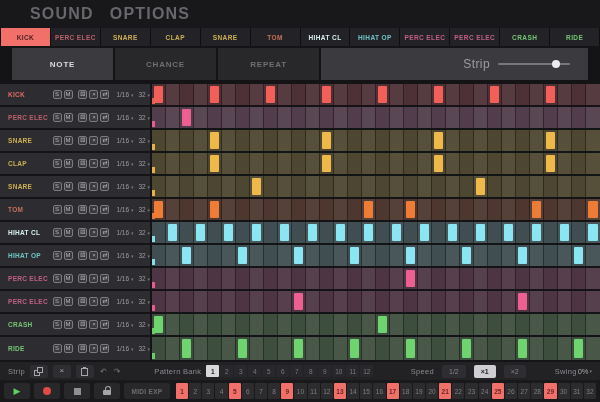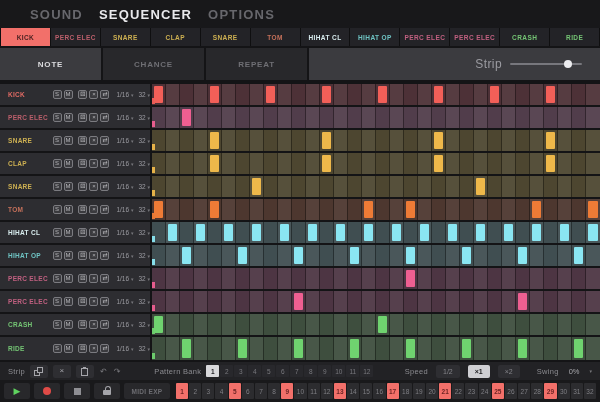--- a/index.html
+++ b/index.html
@@ -1,40 +1,40 @@
 <!DOCTYPE html>
 <html><head>
 <meta charset="utf-8">
 <style>
   *{margin:0;padding:0;box-sizing:border-box;font-family:"Liberation Sans",sans-serif;-webkit-font-smoothing:antialiased}
   html,body{background:#0e0e10}
   .window{position:relative;width:600px;height:402px;background:#141416;overflow:hidden}
 
   
   .menubar{height:28px;background:#18181a;display:flex;align-items:center;padding:0 14px 0 30px}
-  .menu-item{font-size:13px;font-weight:bold;letter-spacing:1.2px;color:#67676c;margin-right:16px;cursor:default}
+  .menu-item{font-size:16px;font-weight:bold;letter-spacing:1.2px;color:#67676c;margin-right:16px;cursor:default}
   .menu-item.active{color:#e9e9ec}
   .menubar-right{margin-left:auto;display:flex;align-items:center;gap:14px}
   .fader-icon{position:relative;width:34px;height:12px}
   .fader-icon i{position:absolute;display:block;background:#d3d3d6;height:2px;border-radius:1px}
   .fader-icon .l1{left:0;top:2px;width:30px}
   .fader-icon .l2{left:0;top:7px;width:13px}
   .fader-icon .dot{position:absolute;left:19px;top:6px;width:4px;height:4px;border-radius:50%;background:#e9e9ec}
   .logo{display:flex;align-items:center;font-size:13px;font-weight:bold;letter-spacing:3px;color:#e9e9ec}
   .tri-dots{position:relative;width:11px;height:10px;margin:0 1px}
   .tri-dots::before{content:"";position:absolute;left:4px;top:0;width:3px;height:3px;border-radius:50%;background:#6f7df0;
     box-shadow:-4px 6px 0 #e9e9ec,4px 6px 0 #8a6ae0}
 
   
   .track-tabs{height:18px;display:flex;gap:1px;background:#0f0f10;padding:0 1px}
   .ttab{flex:1;background:#232327;display:flex;align-items:center;justify-content:center;
     font-size:6.5px;font-weight:bold;letter-spacing:.4px;cursor:pointer;white-space:nowrap}
 
   
-  .mode-row{height:36px;display:flex;gap:2px;background:#141416;padding:2px 0;margin-bottom:2px}
+  .mode-row{height:36px;display:flex;gap:2px;background:#141416;padding:2px 12px;margin-bottom:2px}
   .mtab{width:101px;background:#28282b;color:#6f6f74;display:flex;align-items:center;justify-content:center;
     font-size:8px;font-weight:bold;letter-spacing:.8px;cursor:pointer}
   .mtab.active{background:#3b3b3f;color:#dcdcdf}
   .mode-right{flex:1;background:#3b3b3f;display:flex;align-items:center;justify-content:flex-end;padding-right:18px;gap:8px}
   .strip-label{font-size:12px;color:#9b9ba1;letter-spacing:.4px}
   .strip-slider{position:relative;width:72px;height:10px;cursor:pointer}
   .strip-slider .track{position:absolute;left:0;right:0;top:4px;height:2px;background:#77777d;border-radius:1px}
   .strip-slider .knob{position:absolute;top:1px;width:8px;height:8px;border-radius:50%;background:#ececef}
 
   
@@ -70,21 +70,21 @@
   .hist{font-size:8px;color:#77777c;cursor:pointer;margin:0 1px}
   .pb-label{margin-left:28px}
   .banks{display:flex;gap:1px}
   .bank{width:13px;height:12px;background:#28282c;color:#78787d;font-size:6.5px;display:flex;align-items:center;justify-content:center;
     border-radius:1px;cursor:pointer}
   .bank.active{background:#d8d8db;color:#222225;font-weight:bold}
   .speed-group{margin-left:auto;display:flex;align-items:center;gap:8px}
   .speed-btn{height:13px;padding:0 7px;background:#2e2e32;color:#85858a;font-size:7px;border-radius:2px;
     display:flex;align-items:center;cursor:pointer}
   .speed-btn.active{background:#cfcfd3;color:#222225;font-weight:bold}
-  .swing-group{display:flex;align-items:center;gap:10px;margin-left:12px}
+  .swing-group{display:flex;align-items:center;gap:1px;margin-left:24px}
   .swing-val{font-size:7.5px;color:#a5a5aa}
   .swing-ar{font-size:5px;color:#77777c}
 
   
   .transport{height:22px;background:#19191b;display:flex;align-items:center;padding:0 4px;gap:4px}
   .t-tile{width:26px;height:16px;background:#28282b;border-radius:2px;display:flex;align-items:center;justify-content:center;cursor:pointer}
   .play-icon{color:#5fd35f;font-size:9px;line-height:9px}
   .rec-icon{width:8px;height:8px;border-radius:50%;background:#e04b47}
   .stop-icon{width:7px;height:7px;background:#8f8f94}
   .lock-icon{position:relative;width:9px;height:10px}
@@ -97,21 +97,20 @@
     display:flex;align-items:center;justify-content:center;cursor:pointer}
   .step-btn.hot{background:#f2706a;color:#6e2424;font-weight:bold}
 </style>
 </head>
 <body>
 
 <div class="window">
 
   <div class="menubar">
     <span class="menu-item">SOUND</span>
-    <span class="menu-item active">SEQUENCER</span>
     <span class="menu-item">OPTIONS</span>
   </div>
 
   <div class="track-tabs">
       <div class="ttab" style="background: rgb(242, 112, 106); color: rgb(74, 34, 34);">KICK</div>
       <div class="ttab" style="background: rgb(35, 35, 39); color: rgb(187, 95, 107);">PERC ELEC</div>
       <div class="ttab" style="background: rgb(35, 35, 39); color: rgb(205, 176, 82);">SNARE</div>
       <div class="ttab" style="background: rgb(35, 35, 39); color: rgb(205, 176, 82);">CLAP</div>
       <div class="ttab" style="background: rgb(35, 35, 39); color: rgb(205, 176, 82);">SNARE</div>
       <div class="ttab" style="background: rgb(35, 35, 39); color: rgb(196, 112, 90);">TOM</div>

